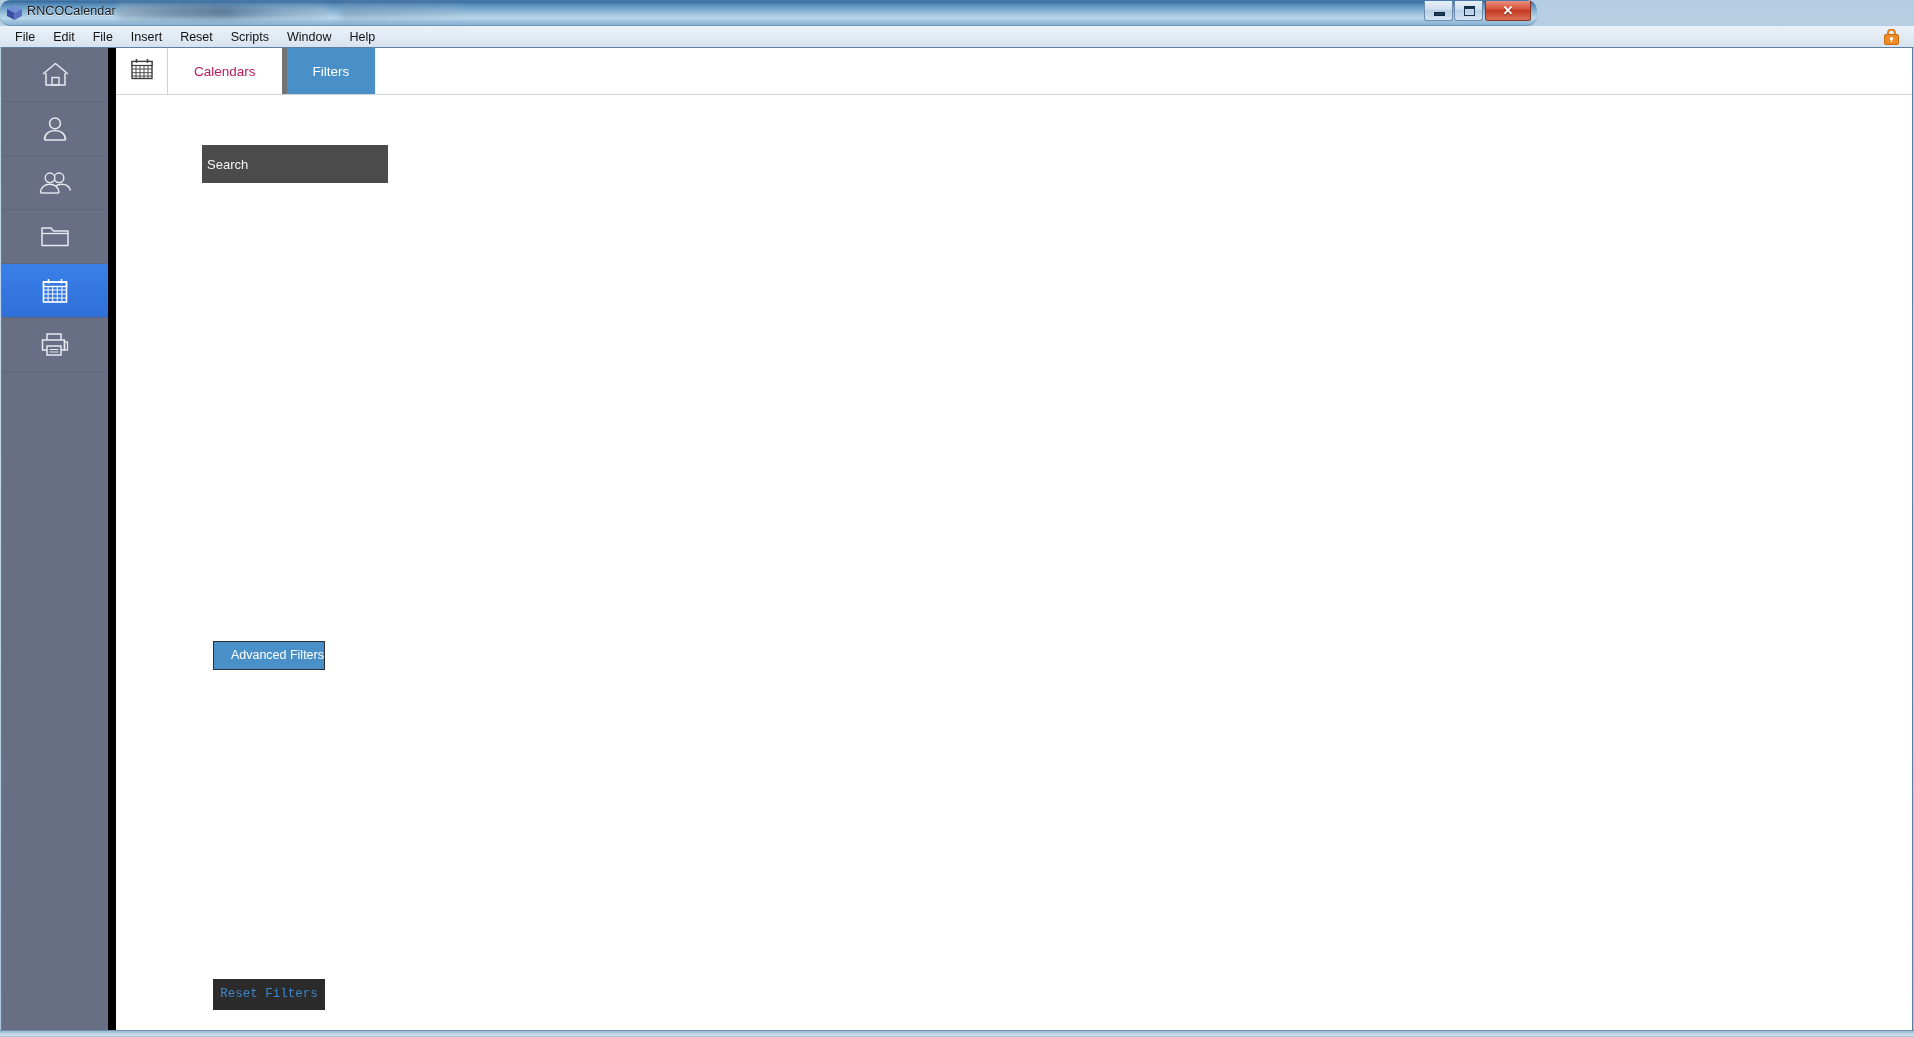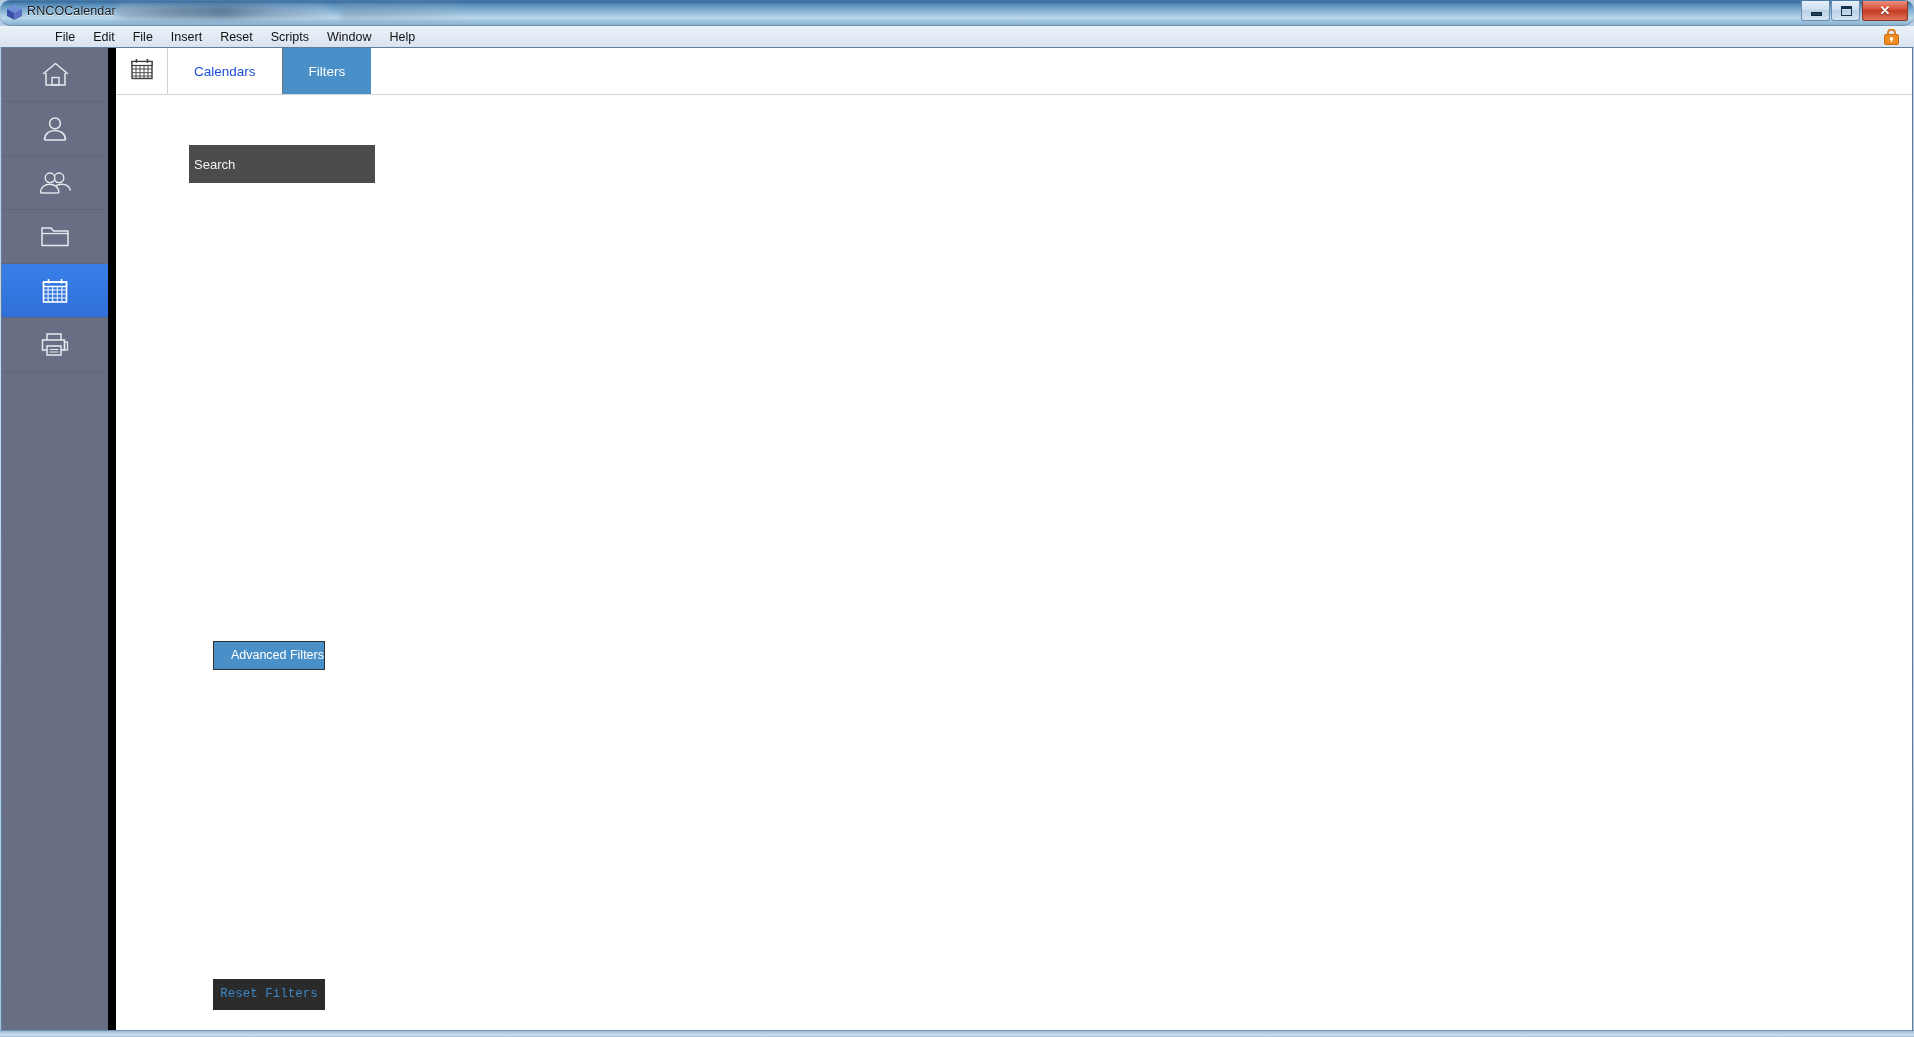--- a/index.html
+++ b/index.html
@@ -23,21 +23,21 @@
     height: 1037px;
     box-sizing: border-box;
     background: linear-gradient(to bottom, #b5cde2 0%, #c3d7e8 40%, #aac4dc 100%);
     padding: 0;
   }
 
   
   .titlebar {
     position: absolute;
     left: 0; top: 0;
-    width: 1914px;
+    width: 1537px;
     height: 26px;
     background: linear-gradient(to bottom,
         #4d7fae 0%,
         #3b6e9f 6%,
         #5e93c0 22%,
         #93bcd9 50%,
         #bcd8ea 72%,
         #9cc1dd 86%,
         #88b3d4 100%);
     border-bottom: 1px solid #6e94b5;
@@ -127,21 +127,21 @@
   
   .menubar {
     position: absolute;
     left: 0; top: 26px;
     width: 1914px;
     height: 22px;
     background: linear-gradient(to bottom, #eaf1f8 0%, #e2ebf4 50%, #d7e3ef 100%);
     border-bottom: 1px solid #9fb8ce;
     box-sizing: border-box;
   }
-  .menu-items { display: flex; align-items: center; height: 21px; padding-left: 6px; margin-left: 40px; }
+  .menu-items { display: flex; align-items: center; height: 21px; padding-left: 6px; }
   .menu-item {
     font-size: 12.5px;
     color: #111111;
     padding: 2px 9px 2px 9px;
     white-space: nowrap;
     cursor: default;
   }
   .lock-icon {
     position: absolute;
     right: 15px; top: 3px;
@@ -221,36 +221,36 @@
   .tab-icon-cell {
     width: 52px;
     display: flex; align-items: center; justify-content: center;
     border-right: 1px solid #d0d0d0;
     box-sizing: border-box;
   }
   .tab {
     display: flex; align-items: center; justify-content: center;
     padding: 0 26px;
     font-size: 13.5px;
-    color: #1d4ed8;
-    border-right: 1px solid #737373;
+    color: #be185d;
+    border-right: 5px solid #737373;
     box-sizing: border-box;
     cursor: pointer;
     white-space: nowrap;
   }
   .tab.active {
     background: #4a90c8;
     color: #ffffff;
     border-right: none;
   }
 
   
   .search-field {
     position: absolute;
-    left: 73px; top: 97px;
+    left: 86px; top: 97px;
     width: 186px; height: 38px;
     background: #4b4b4b;
     color: #f4f4f4;
     font-size: 13px;
     display: flex;
     align-items: center;
     padding-left: 5px;
     box-sizing: border-box;
     border: none;
     outline: none;

